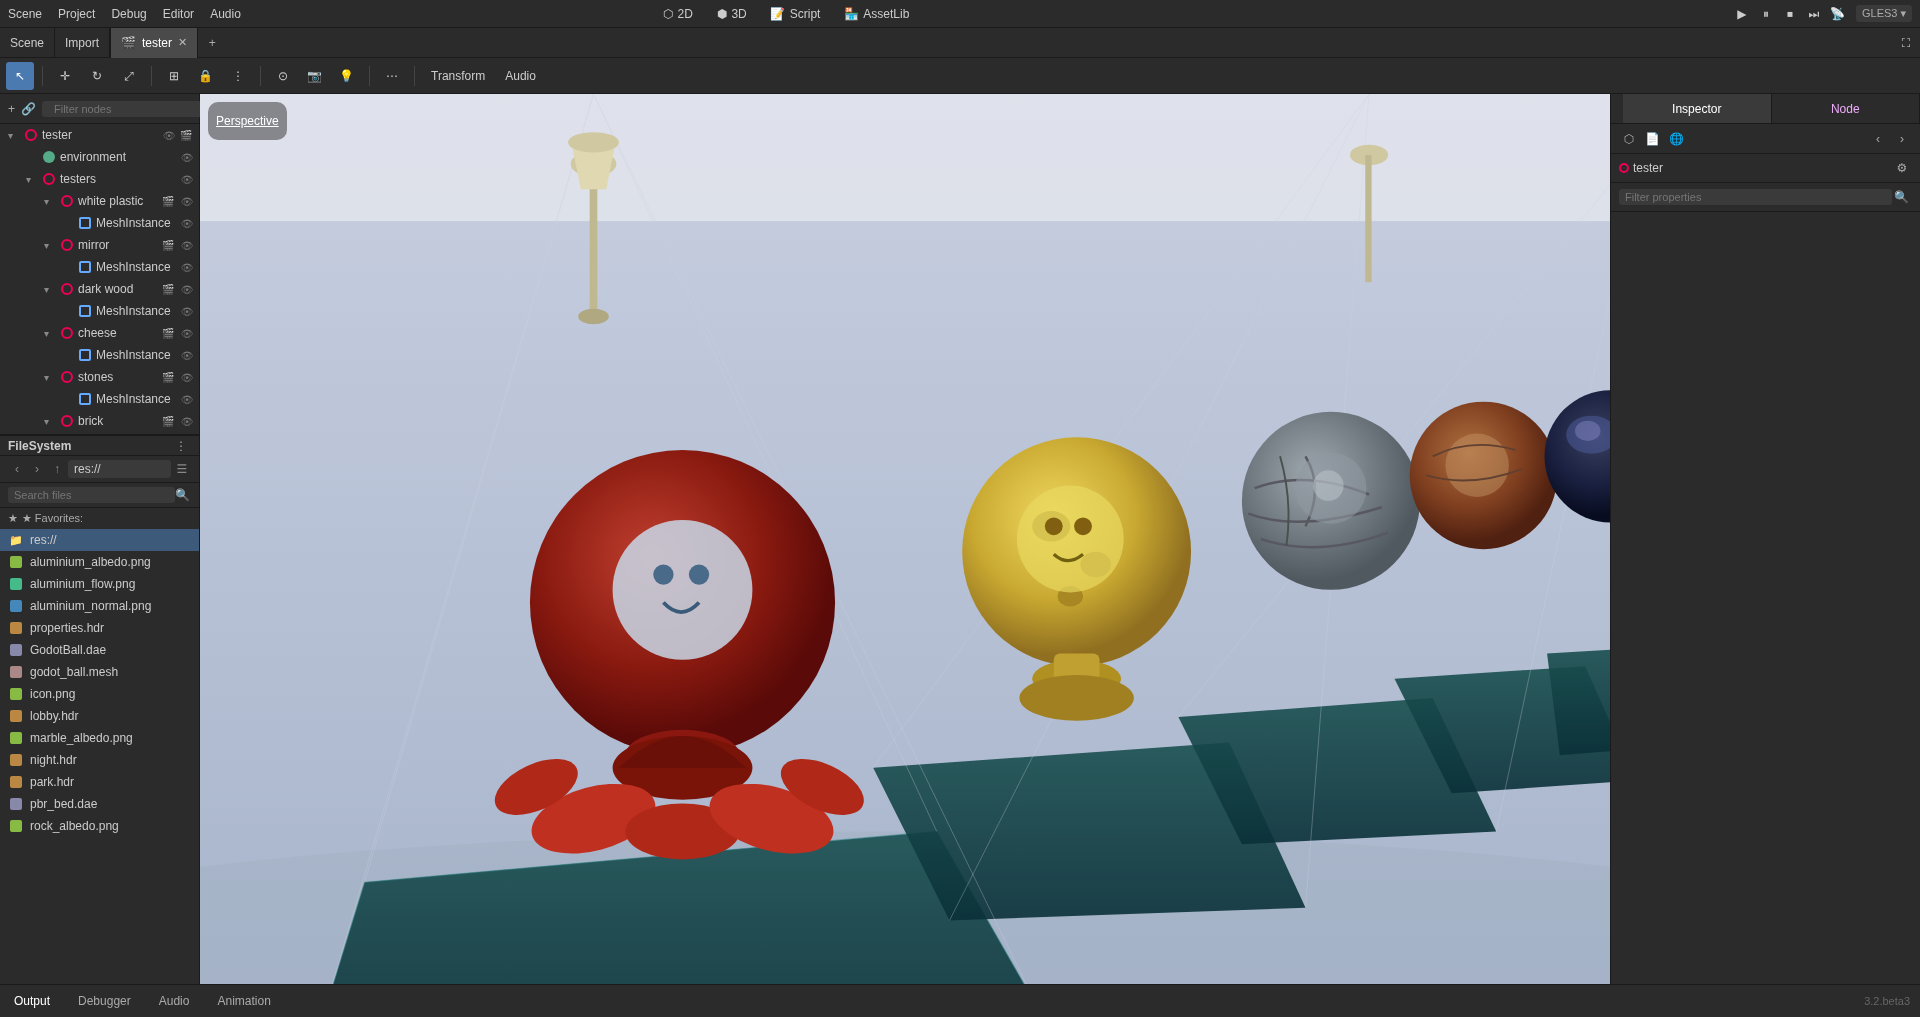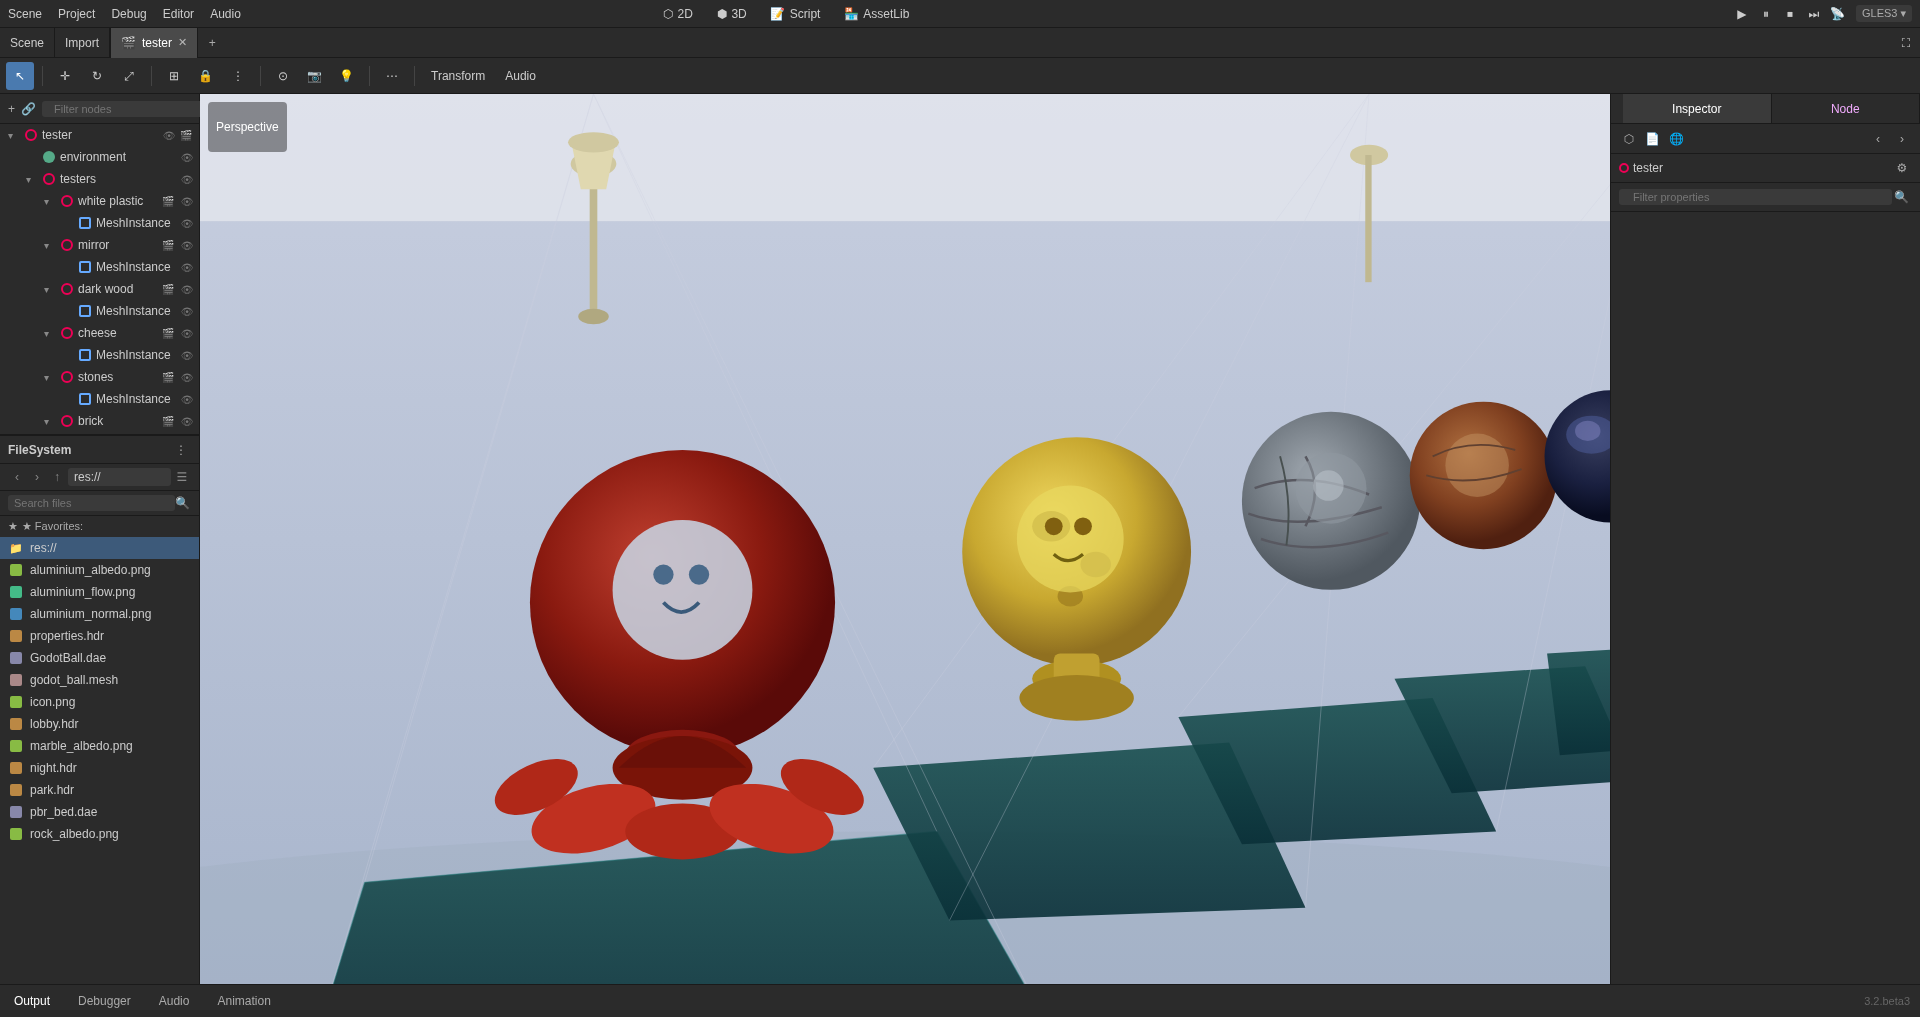--- a/index.html
+++ b/index.html
@@ -54,50 +54,50 @@
     .tree-actions { display: flex; gap: 2px; margin-left: auto; padding-right: 4px; }
     .tree-action { width: 16px; height: 16px; display: flex; align-items: center; justify-content: center; color: #777; font-size: 10px; cursor: pointer; }
 
     
     .icon-node { width: 12px; height: 12px; border-radius: 50%; border: 2px solid #e05; background: transparent; }
     .icon-mesh { width: 12px; height: 12px; border-radius: 2px; border: 2px solid #6af; background: transparent; }
     .icon-env { width: 12px; height: 12px; border-radius: 50%; background: #5a8; }
 
     
     #filesystem-panel { flex: 1; display: flex; flex-direction: column; border-top: 2px solid #1a1a1a; }
-    .fs-header { height: 28px; display: flex; align-items: center; padding: 0 8px; background: #2b2b2b; border-bottom: 1px solid #1a1a1a; gap: 4px; }
+    .fs-header { height: 20px; display: flex; align-items: center; padding: 0 8px; background: #2b2b2b; border-bottom: 1px solid #1a1a1a; gap: 4px; }
     .fs-title { font-size: 12px; font-weight: bold; color: #ccc; }
     .fs-nav { display: flex; align-items: center; gap: 2px; padding: 4px 8px; border-bottom: 1px solid #1a1a1a; }
     .fs-nav-btn { width: 18px; height: 18px; display: flex; align-items: center; justify-content: center; cursor: pointer; color: #888; }
     .fs-path { flex: 1; color: #ccc; font-size: 12px; background: #3a3a3a; padding: 2px 6px; border-radius: 3px; }
     .fs-layout-btn { width: 18px; height: 18px; display: flex; align-items: center; justify-content: center; cursor: pointer; color: #888; }
     .fs-search { display: flex; align-items: center; padding: 4px 8px; border-bottom: 1px solid #1a1a1a; }
     .fs-search-input { flex: 1; background: #3a3a3a; border: none; border-radius: 3px; padding: 2px 6px; color: #ccc; font-size: 11px; outline: none; }
     .fs-search-icon { width: 16px; height: 16px; display: flex; align-items: center; justify-content: center; color: #888; }
     .fs-content { flex: 1; overflow-y: auto; }
     .fs-section { padding: 4px 8px; color: #aaa; font-size: 11px; display: flex; align-items: center; gap: 4px; }
     .fs-item { display: flex; align-items: center; height: 22px; padding: 0 8px; cursor: pointer; gap: 6px; }
     .fs-item.selected { background: #3d5a7a; }
     .fs-item-icon { width: 16px; height: 16px; display: flex; align-items: center; justify-content: center; flex-shrink: 0; font-size: 11px; }
     .fs-item-label { font-size: 12px; color: #ccc; }
 
     
     #viewport { flex: 1; position: relative; overflow: hidden; background: #b5bdd4; }
-    .viewport-label { position: absolute; top: 8px; left: 8px; background: rgba(0,0,0,0.4); color: #fff; padding: 18px 8px; border-radius: 4px; font-size: 12px; z-index: 10; }
+    .viewport-label { position: absolute; top: 8px; left: 8px; background: rgba(0,0,0,0.4); color: #fff; padding: 12px 8px; border-radius: 10px; font-size: 12px; z-index: 10; text-decoration: underline; }
 
     
     #inspector-panel { width: 310px; background: #2b2b2b; border-left: 1px solid #1a1a1a; display: flex; flex-direction: column; }
     .inspector-tabs { height: 30px; display: flex; border-bottom: 1px solid #1a1a1a; }
     .inspector-tab { flex: 1; display: flex; align-items: center; justify-content: center; cursor: pointer; color: #f0abfc; font-size: 12px; border-right: 1px solid #1a1a1a; }
     .inspector-tab.active { color: #fff; background: #3a3a3a; margin-left: 12px; }
     .inspector-icons { height: 30px; display: flex; align-items: center; padding: 0 8px; gap: 4px; border-bottom: 1px solid #1a1a1a; }
     .inspector-nav { display: flex; align-items: center; padding: 4px 8px; gap: 4px; border-bottom: 1px solid #1a1a1a; }
     .inspector-node-name { flex: 1; color: #ccc; font-size: 12px; }
     .inspector-filter { display: flex; align-items: center; padding: 4px 8px; border-bottom: 1px solid #1a1a1a; }
-    .inspector-filter-input { flex: 1; background: #3a3a3a; border: none; border-radius: 3px; padding: 2px 14px; color: #ccc; font-size: 11px; outline: none; }
+    .inspector-filter-input { flex: 1; background: #3a3a3a; border: none; border-radius: 3px; padding: 2px 6px; color: #ccc; font-size: 11px; outline: none; }
     .inspector-content { flex: 1; overflow-y: auto; }
 
     
     #bottom-panel { height: 28px; background: #2b2b2b; border-top: 1px solid #1a1a1a; display: flex; align-items: center; padding: 16px 10px; gap: 20px; }
     .bottom-tab { color: #aaa; font-size: 12px; cursor: pointer; padding: 0 4px; }
     .bottom-tab.active { color: #fff; }
     .version-badge { margin-left: auto; color: #666; font-size: 11px; }
 
     
     .viewport-svg { width: 100%; height: 100%; }

